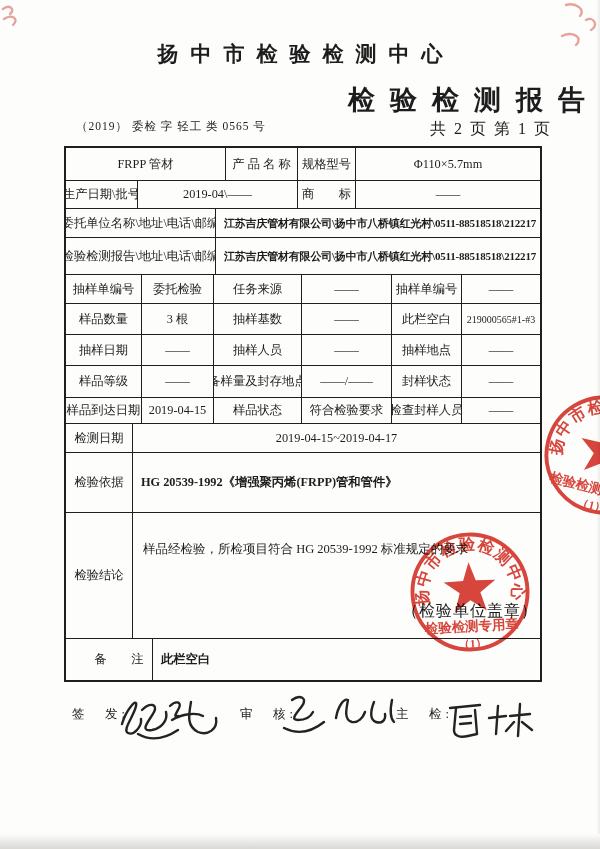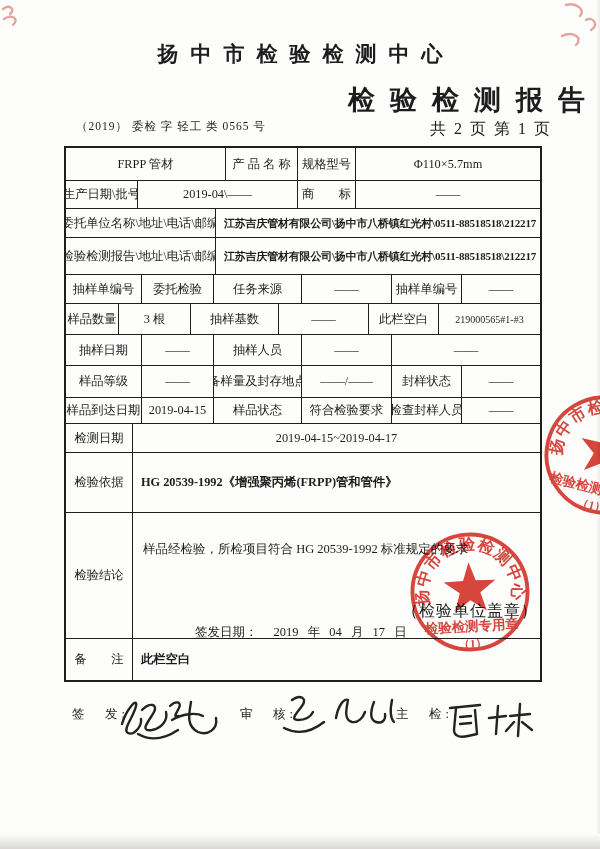--- a/index.html
+++ b/index.html
@@ -21,21 +21,21 @@
   }
   .doc-no  { position:absolute; top:119px; left:76px;  font-size:11.5px; letter-spacing:1px; }
   .page-no { position:absolute; top:119px; right:48px; font-size:16px; letter-spacing:2px; }
 
   
   .tbl {
     position:absolute; left:64px; top:146px; width:478px;
     border:2px solid #1f1f1f; box-sizing:border-box; background:transparent;
   }
   .row { display:flex; border-bottom:1.6px solid #1f1f1f; box-sizing:border-box; }
-  .row:last-child { border-bottom:none; }
+  .row:last-child { border-bottom:none;padding-left:20px; }
   .cell {
     border-right:1.6px solid #1f1f1f; box-sizing:border-box;
     display:flex; align-items:center; justify-content:center;
     font-size:12.3px; text-align:center; overflow:hidden; white-space:nowrap;
   }
   .cell:last-child { border-right:none; }
   .flex1 { flex:1; }
   .left  { justify-content:flex-start; text-align:left; padding-left:8px;font-weight:bold; }
   .small { font-size:10px; }
   .addr  { font-size:11px; letter-spacing:-0.2px; }
@@ -116,33 +116,34 @@
     <div class="row" style="height:29px">
       <div class="cell" style="width:76px">抽样单编号</div>
       <div class="cell" style="width:72px">委托检验</div>
       <div class="cell" style="width:88px">任务来源</div>
       <div class="cell" style="width:90px">——</div>
       <div class="cell" style="width:70px">抽样单编号</div>
       <div class="cell flex1">——</div>
     </div>
 
     <div class="row" style="height:31px">
-      <div class="cell" style="width:53px">样品数量</div>
+      <div class="cell" style="width:76px">样品数量</div>
       <div class="cell" style="width:72px">3 根</div>
       <div class="cell" style="width:88px">抽样基数</div>
       <div class="cell" style="width:90px">——</div>
       <div class="cell" style="width:70px">此栏空白</div>
       <div class="cell flex1 small">219000565#1-#3</div>
     </div>
 
     <div class="row" style="height:31px">
       <div class="cell" style="width:76px">抽样日期</div>
       <div class="cell" style="width:72px">——</div>
       <div class="cell" style="width:88px">抽样人员</div>
       <div class="cell" style="width:90px">——</div>
+      <div class="cell" style="width:70px">抽样地点</div>
       <div class="cell flex1">——</div>
     </div>
 
     <div class="row" style="height:32px">
       <div class="cell" style="width:76px">样品等级</div>
       <div class="cell" style="width:72px">——</div>
       <div class="cell" style="width:88px">备样量及封存地点</div>
       <div class="cell" style="width:90px">——/——</div>
       <div class="cell" style="width:70px">封样状态</div>
       <div class="cell flex1">——</div>
@@ -165,24 +166,20 @@
     <div class="row" style="height:60px">
       <div class="cell" style="width:67px">检验依据</div>
       <div class="cell flex1 left">HG 20539-1992《增强聚丙烯(FRPP)管和管件》</div>
     </div>
 
     <div class="row" style="height:126px">
       <div class="cell" style="width:67px">检验结论</div>
       <div class="cell flex1 rel">
         <div class="concl-text">样品经检验，所检项目符合 HG 20539-1992 标准规定的要求</div>
         <div class="seal-note">（检验单位盖章）</div>
-        <div class="issue-line">
-          <span>签发日期：</span>
-          <span class="date">2019 年 04 月 17 日</span>
-        </div>
       </div>
     </div>
 
     <div class="row" style="height:41px">
       <div class="cell" style="width:67px">备　　注</div>
       <div class="cell flex1 left">此栏空白</div>
     </div>
   </div>
 
   <div class="sig-label" style="left:72px;  top:706px;">签　发:</div>

